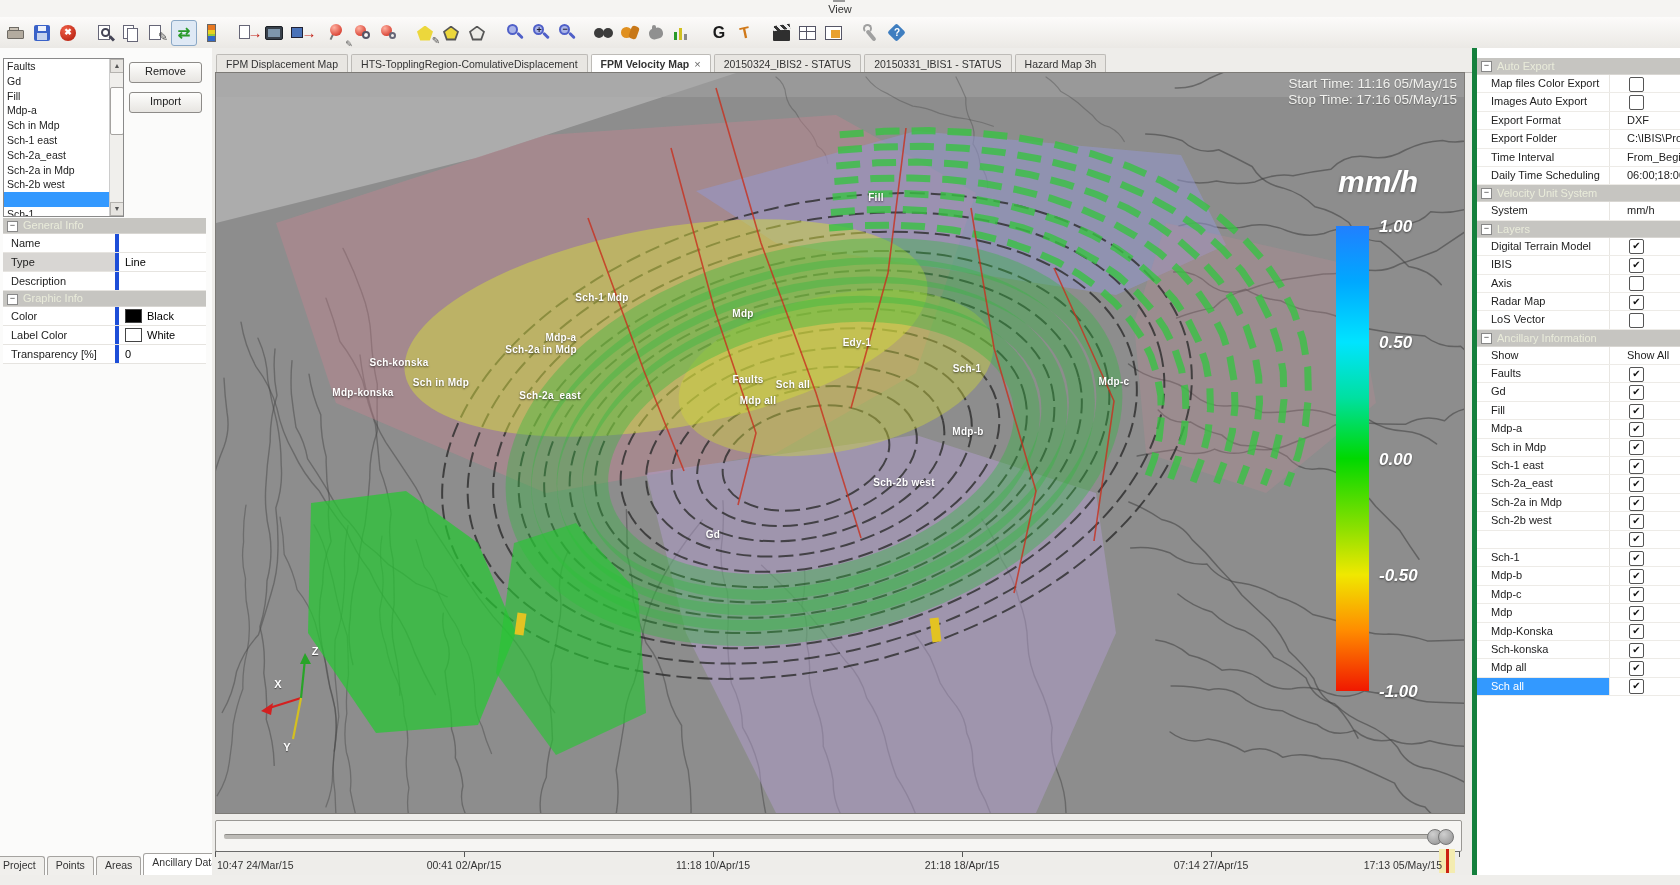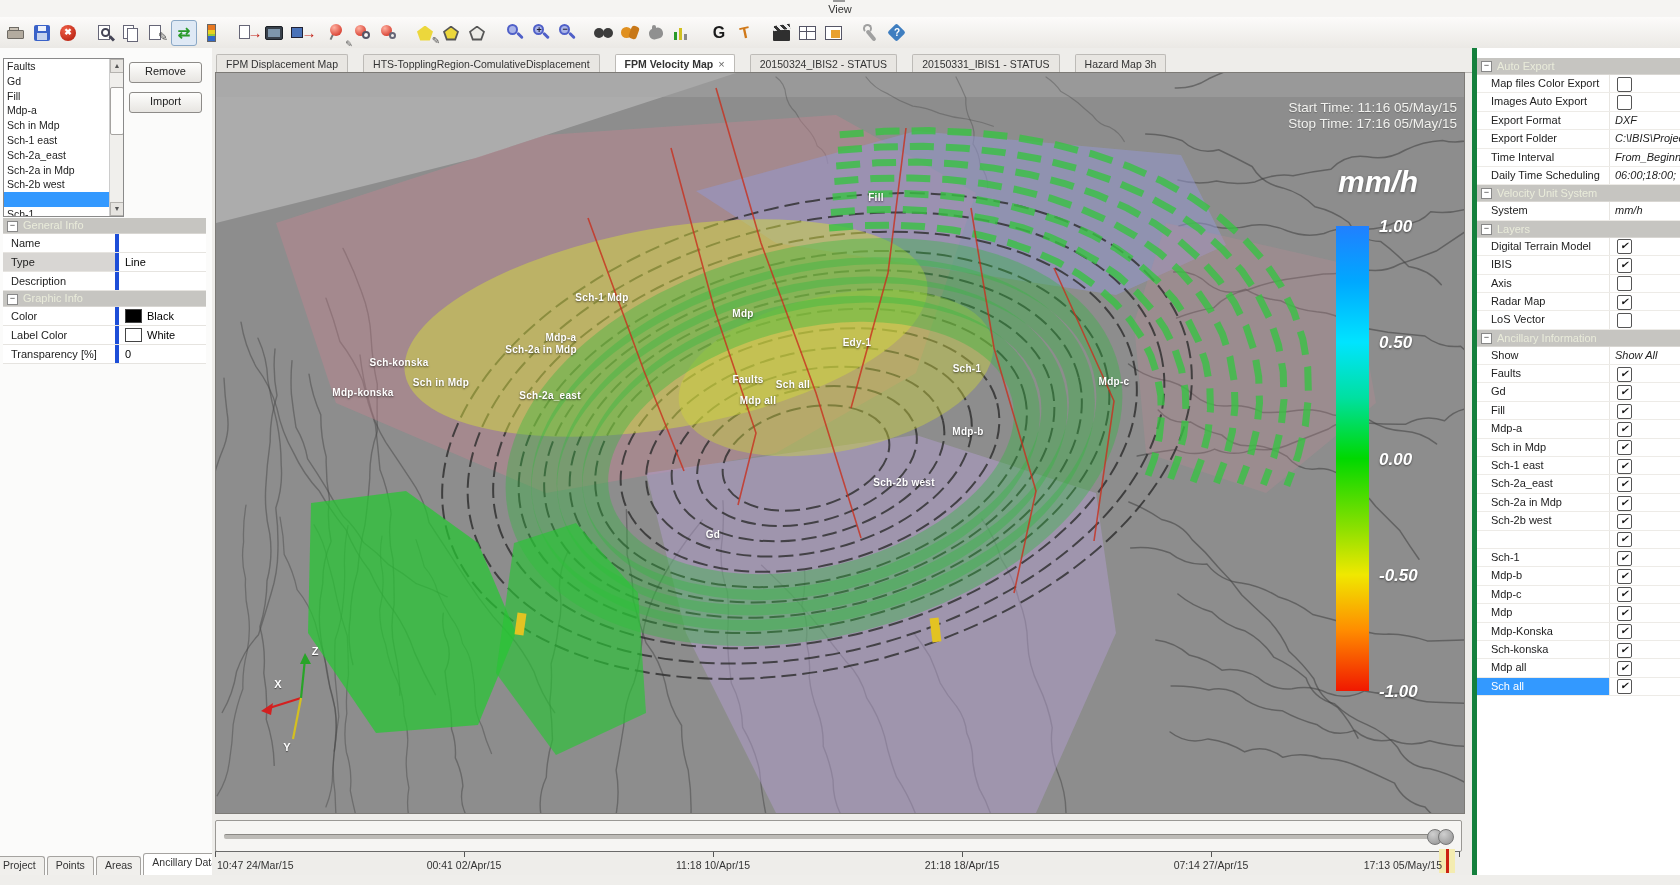--- a/index.html
+++ b/index.html
@@ -33,47 +33,47 @@
   .prow{display:flex;height:18px;line-height:18px;background:#fff;border-bottom:1px solid #e6e4e0;}
   .plabel{width:104px;padding-left:8px;border-right:4px solid #1d4ed8;color:#222;white-space:nowrap;overflow:hidden;}
   .plabel.hl{background:#d8d6d3;}
   .pval{flex:1;padding-left:6px;white-space:nowrap;overflow:hidden;display:flex;align-items:center;gap:5px;}
   .swatch{width:15px;height:12px;border:1px solid #444;display:inline-block;}
   .side-tabs{position:absolute;left:-6px;bottom:0;display:flex;align-items:flex-end;}
   .stab{height:18px;line-height:17px;padding:0 8px;font-size:10.5px;background:#f0efec;border:1px solid #a5a3a0;border-bottom:none;border-radius:3px 3px 0 0;margin-right:2px;color:#333;white-space:nowrap;}
   .stab.active{background:#fff;height:21px;}
   
   .main{position:absolute;left:212px;top:48px;width:1265px;height:827px;background:#eeedea;}
-  .tabstrip{position:absolute;left:4px;top:6px;right:4px;height:18px;display:flex;gap:15px;border-bottom:1px solid #b9b7b3;align-items:flex-end;}
+  .tabstrip{position:absolute;left:4px;top:6px;right:4px;height:18px;display:flex;gap:3px;border-bottom:1px solid #b9b7b3;align-items:flex-end;}
   .tab{padding:0 9px;font-size:10.5px;line-height:16px;height:17px;background:#e8e6e2;border:1px solid #bdbbb7;border-bottom:none;border-radius:2px 2px 0 0;color:#333;white-space:nowrap;display:flex;align-items:center;gap:5px;}
   .tab.active{background:#fff;font-weight:bold;}
   .tclose{color:#666;font-weight:normal;font-size:11px;}
   .tclose::before{content:"×";}
   .map{position:absolute;left:3px;top:24px;width:1248px;height:740px;background:#8d8d8d;overflow:hidden;border:1px solid #7c7a76;}
-  .times{position:absolute;top:3px;right:7px;text-align:right;color:#f2f2ef;font-size:13.5px;line-height:16px;text-shadow:0 1px 1px rgba(0,0,0,.25);margin-top:24px;}
+  .times{position:absolute;top:3px;right:7px;text-align:right;color:#f2f2ef;font-size:13.5px;line-height:16px;text-shadow:0 1px 1px rgba(0,0,0,.25);}
   .maplabel{position:absolute;transform:translate(-50%,-50%);color:#fff;font-size:10px;font-weight:bold;letter-spacing:.3px;white-space:nowrap;text-shadow:0 1px 2px rgba(0,0,0,.6);}
   .axislabel{position:absolute;transform:translate(-50%,-50%);color:#fff;font-size:11px;font-weight:bold;text-shadow:0 1px 1px rgba(0,0,0,.5);}
   .cbar{position:absolute;left:1120px;top:153px;width:33px;height:465px;background:linear-gradient(to bottom,#2080ff 0%,#00a8ff 12%,#00e4ff 25%,#00e0a0 37%,#00d800 50%,#8ce000 65%,#f0e800 75%,#ff8c00 87%,#f01800 100%);}
   .cbar-title{position:absolute;left:1122px;top:92px;font-size:30px;font-style:italic;font-weight:bold;color:#fff;text-shadow:0 1px 3px rgba(0,0,0,.4);}
   .ctick{position:absolute;left:1163px;color:#fff;font-size:17px;font-style:italic;font-weight:bold;text-shadow:0 1px 2px rgba(0,0,0,.5);}
   
   .timebox{position:absolute;left:3px;top:772px;width:1245px;height:30px;background:#f6f5f3;border:1px solid #9a9894;border-radius:2px;}
   .groove{position:absolute;left:8px;right:8px;top:13px;height:4px;background:#bdbbb7;border-top:1px solid #8a8884;border-radius:2px;}
   .handle{position:absolute;top:8px;width:14px;height:14px;border-radius:50%;background:radial-gradient(circle at 35% 30%,#cfcfcf,#8f8f8f);border:1px solid #777;}
   .timeaxis{position:absolute;left:3px;top:803px;width:1245px;height:22px;border-top:1px solid #6a6a6a;font-size:10.5px;color:#333;}
   .ttick{position:absolute;top:0;width:1px;height:5px;background:#555;}
   .tlabel{position:absolute;top:7px;white-space:nowrap;}
   .tmark{position:absolute;top:-3px;width:3px;height:24px;background:#cc2211;}
   .tmark-bg{position:absolute;top:-3px;width:16px;height:24px;background:#f4ecb0;}
   
   .rpanel{position:absolute;top:48px;right:0;width:203px;height:827px;background:#fff;border-left:5px solid #15803d;font-size:11px;color:#222;}
   .rhead{position:relative;height:16px;background:#c6c5c1;color:#e9ebda;line-height:16px;padding-left:20px;border-bottom:1px solid #d8d6d2;}
   .rrow{display:flex;height:17.4px;line-height:17.4px;border-bottom:1px solid #edebE7;}
   .rlabel{width:118px;padding-left:14px;white-space:nowrap;overflow:hidden;}
-  .rval{flex:1;padding-left:5px;border-left:1px solid #e8e6e2;white-space:nowrap;overflow:hidden;display:flex;align-items:center;font-style:italic;}
+  .rval{flex:1;padding-left:17px;border-left:1px solid #e8e6e2;white-space:nowrap;overflow:hidden;display:flex;align-items:center;}
   .cb{width:13px;height:13px;border:1.5px solid #555;border-radius:2px;background:#fff;margin:1px 0 0 2px;font-size:10px;line-height:11px;text-align:center;color:#111;flex:none;}
   .rrow.sel .rlabel{background:#3399ff;color:#fff;}
 </style>
 </head>
 <body>
 
 <div id="root">
 
   <div class="menubar">
     <span class="menu-logo"></span>

